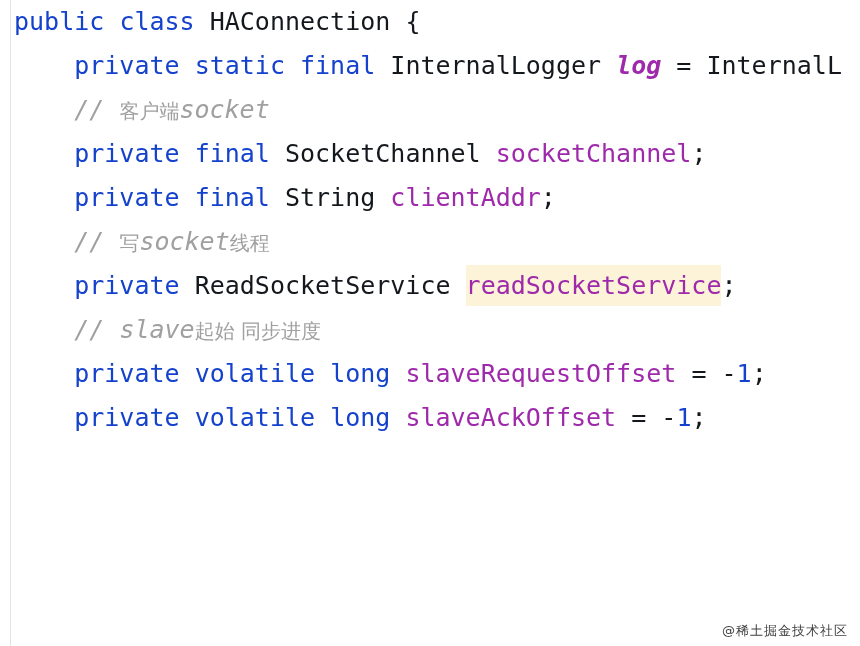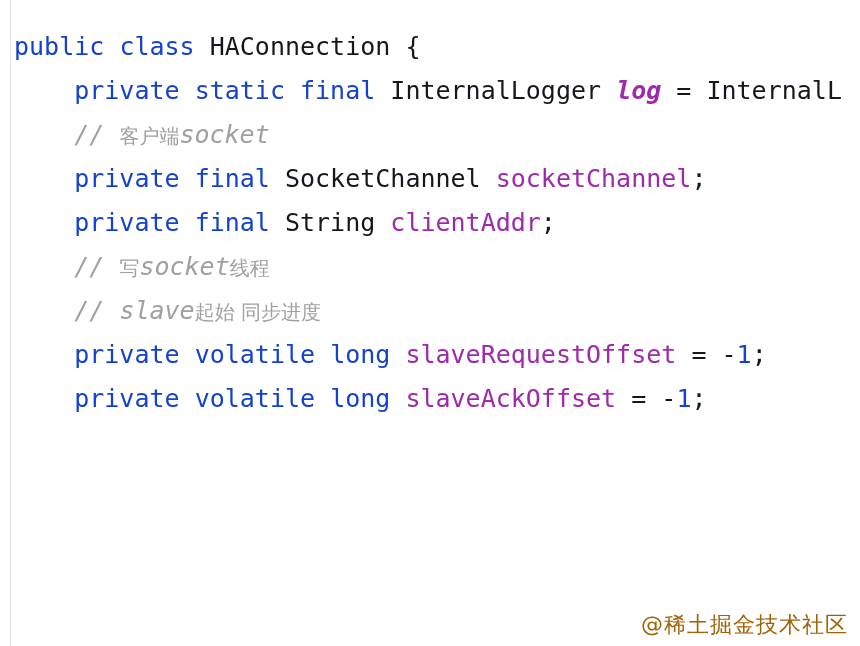--- a/index.html
+++ b/index.html
@@ -20,23 +20,23 @@
     position: absolute;
     left: 10px;
     top: 0;
     width: 1px;
     height: 646px;
     background: #e4e4e4;
   }
   #code {
     position: absolute;
     left: 0;
-    top: 12px;
+    top: 0;
     width: 704px;
-    padding-top: 13px;
+    padding-top: 0;
     box-sizing: border-box;
   }
   .line {
     position: relative;
     height: 44px;
     line-height: 44px;
     font-size: 25px;
     letter-spacing: 0px;
     white-space: pre;
     color: #111111;
@@ -61,40 +61,41 @@
   .hl {
     background: #fdf3d8;
     padding-top: 6px;
     padding-bottom: 6px;
   }
   #watermark {
     position: absolute;
     right: 12px;
     bottom: 6px;
     font-family: "DejaVu Sans", "Liberation Sans", sans-serif;
-    font-size: 22px;
-    color: #a16207;
+    font-size: 13px;
+    color: #404040;
     letter-spacing: 1px;
     white-space: pre;
   }
 </style>
 </head>
 <body>
 
 <div id="screenshot">
 
   <div id="gutter-rule"></div>
 
   <div id="code">
       <div class="line"><span class="tok kw">public</span><span class="tok"> </span><span class="tok kw">class</span><span class="tok"> </span><span class="tok type">HAConnection</span><span class="tok"> </span><span class="tok punc">{</span></div>
       <div class="line"><span class="tok">    </span><span class="tok kw">private</span><span class="tok"> </span><span class="tok kw">static</span><span class="tok"> </span><span class="tok kw">final</span><span class="tok"> </span><span class="tok type">InternalLogger</span><span class="tok"> </span><span class="tok fld-italic">log</span><span class="tok"> </span><span class="tok op">=</span><span class="tok"> </span><span class="tok type">InternalL</span></div>
       <div class="line"><span class="tok">    </span><span class="tok cmt">// </span><span class="tok cmt-cjk">客户端</span><span class="tok cmt">socket</span></div>
       <div class="line"><span class="tok">    </span><span class="tok kw">private</span><span class="tok"> </span><span class="tok kw">final</span><span class="tok"> </span><span class="tok type">SocketChannel</span><span class="tok"> </span><span class="tok ident">socketChannel</span><span class="tok punc">;</span></div>
       <div class="line"><span class="tok">    </span><span class="tok kw">private</span><span class="tok"> </span><span class="tok kw">final</span><span class="tok"> </span><span class="tok type">String</span><span class="tok"> </span><span class="tok ident">clientAddr</span><span class="tok punc">;</span></div>
       <div class="line"><span class="tok">    </span><span class="tok cmt">// </span><span class="tok cmt-cjk">写</span><span class="tok cmt">socket</span><span class="tok cmt-cjk">线程</span></div>
+      <div class="line"><span class="tok">    </span><span class="tok kw">private</span><span class="tok"> </span><span class="tok type">ReadSocketService</span><span class="tok"> </span><span class="tok ident hl">readSocketService</span><span class="tok punc">;</span></div>
       <div class="line"><span class="tok">    </span><span class="tok cmt">// </span><span class="tok cmt">slave</span><span class="tok cmt-cjk">起始 同步进度</span></div>
       <div class="line"><span class="tok">    </span><span class="tok kw">private</span><span class="tok"> </span><span class="tok kw">volatile</span><span class="tok"> </span><span class="tok kw">long</span><span class="tok"> </span><span class="tok ident">slaveRequestOffset</span><span class="tok"> </span><span class="tok op">=</span><span class="tok"> </span><span class="tok op">-</span><span class="tok num">1</span><span class="tok punc">;</span></div>
       <div class="line"><span class="tok">    </span><span class="tok kw">private</span><span class="tok"> </span><span class="tok kw">volatile</span><span class="tok"> </span><span class="tok kw">long</span><span class="tok"> </span><span class="tok ident">slaveAckOffset</span><span class="tok"> </span><span class="tok op">=</span><span class="tok"> </span><span class="tok op">-</span><span class="tok num">1</span><span class="tok punc">;</span></div>
     </div>
 
   <div id="watermark">@稀土掘金技术社区</div>
 
 </div>
 
 </body></html>

